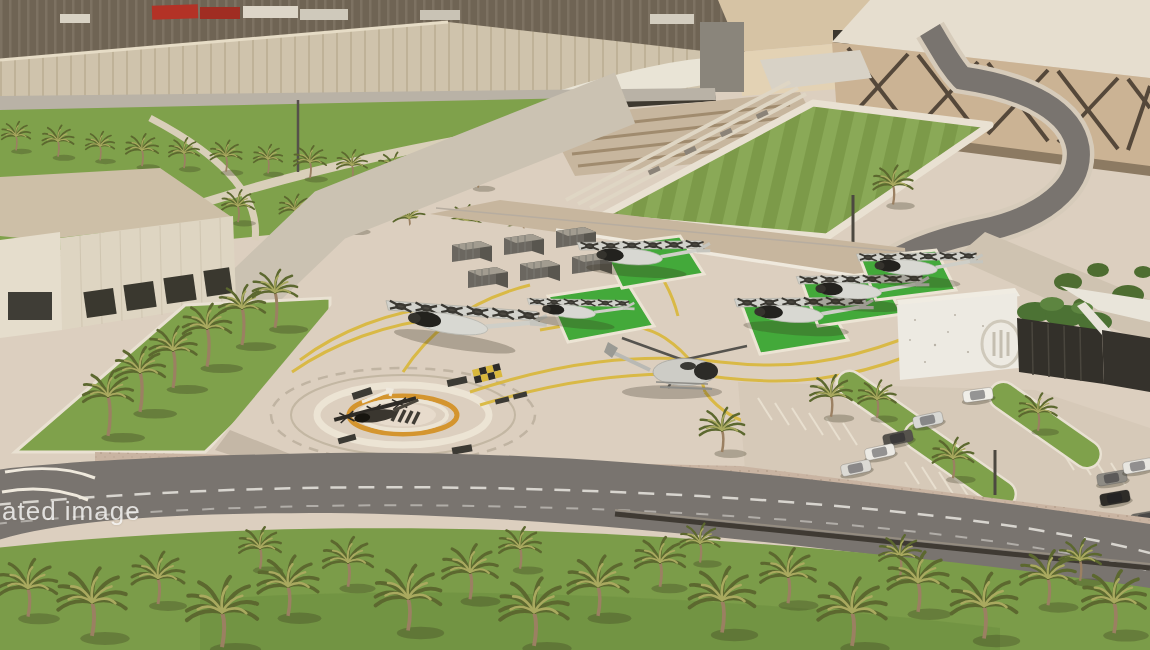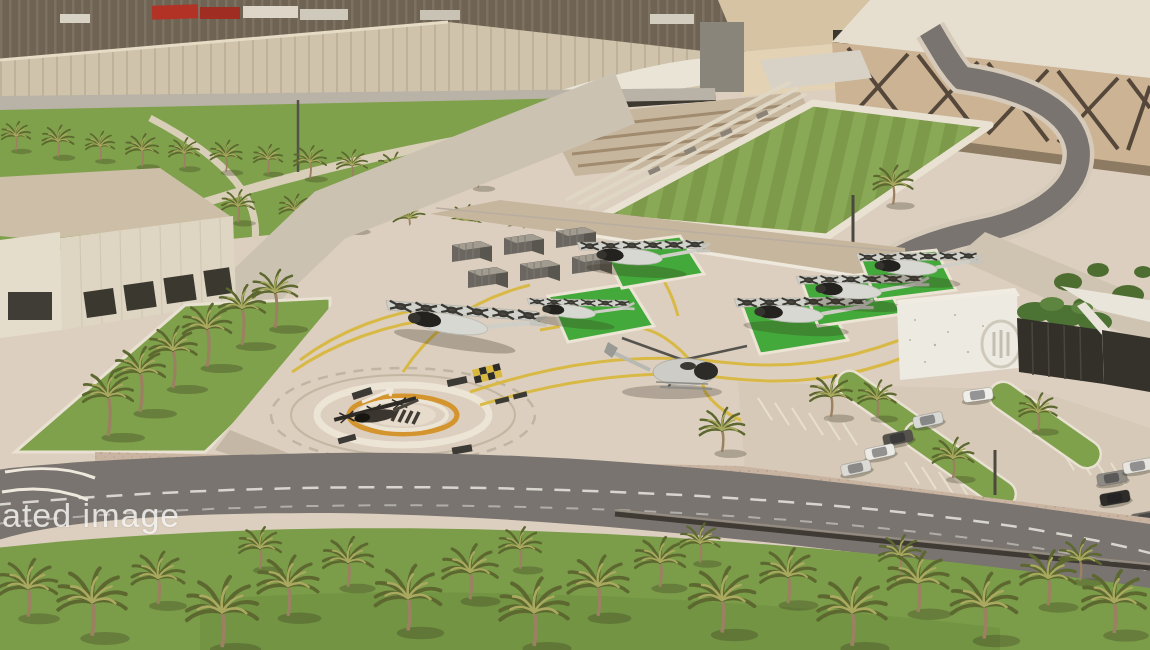--- a/index.html
+++ b/index.html
@@ -1,19 +1,19 @@
 <!DOCTYPE html>
 <html style="--apron: #dccfbf; --apron_light: #e7dbcc; --grass: #7fa14b; --field_green: #7c9a49; --field_green2: #8aa957; --pad_green: #43a93a; --road_light: #cbc2b2; --asphalt: #79746f; --asphalt_dark: #5f5b57; --sidewalk: #c9b4a2; --roof_brown: #6f6454; --roof_rib: #7d7262; --canopy: #cfc3ac; --canopy_white: #e9e4d6; --wall_beige: #cbb394; --brace_dark: #55483a; --building_white: #ded5c2; --glass_dark: #33302a; --terminal_white: #edeae2; --dirt: #c7b69e; --helipad_orange: #d4952f; --taxi_yellow: #d9b83c; --line_white: #ece4d4; --palm_dark: #5c682f; --palm_light: #a9a95f; --trunk: #9b8062;"><head>
 <meta charset="utf-8">
 <style>
   html,body{margin:0;padding:0;background:#222;}
   .stage{position:relative;width:1150px;height:650px;overflow:hidden;background:var(--apron,#dccfbf);
          font-family:"Liberation Sans",sans-serif;}
   .stage svg{position:absolute;left:0;top:0;}
-  .watermark{position:absolute;left:2px;top:496px;font-size:34px;letter-spacing:1px;
+  .watermark{position:absolute;left:2px;top:496px;font-size:26px;letter-spacing:1px;
              color:rgba(255,255,255,0.78);text-shadow:0 0 2px rgba(120,110,90,0.35);
              font-family:"Liberation Sans",sans-serif;user-select:none;}
 </style>
 </head>
 <body>
 
 <div class="stage">
 <svg width="1150" height="650" viewBox="0 0 1150 650">
   <defs>
     <pattern id="ribs" width="9" height="12" patternUnits="userSpaceOnUse">

